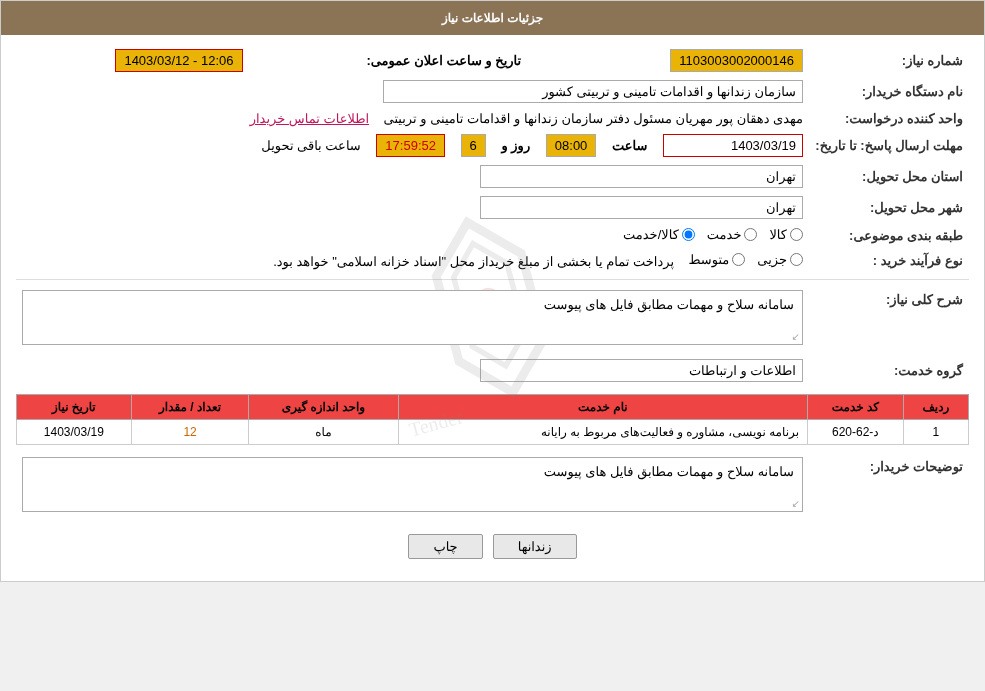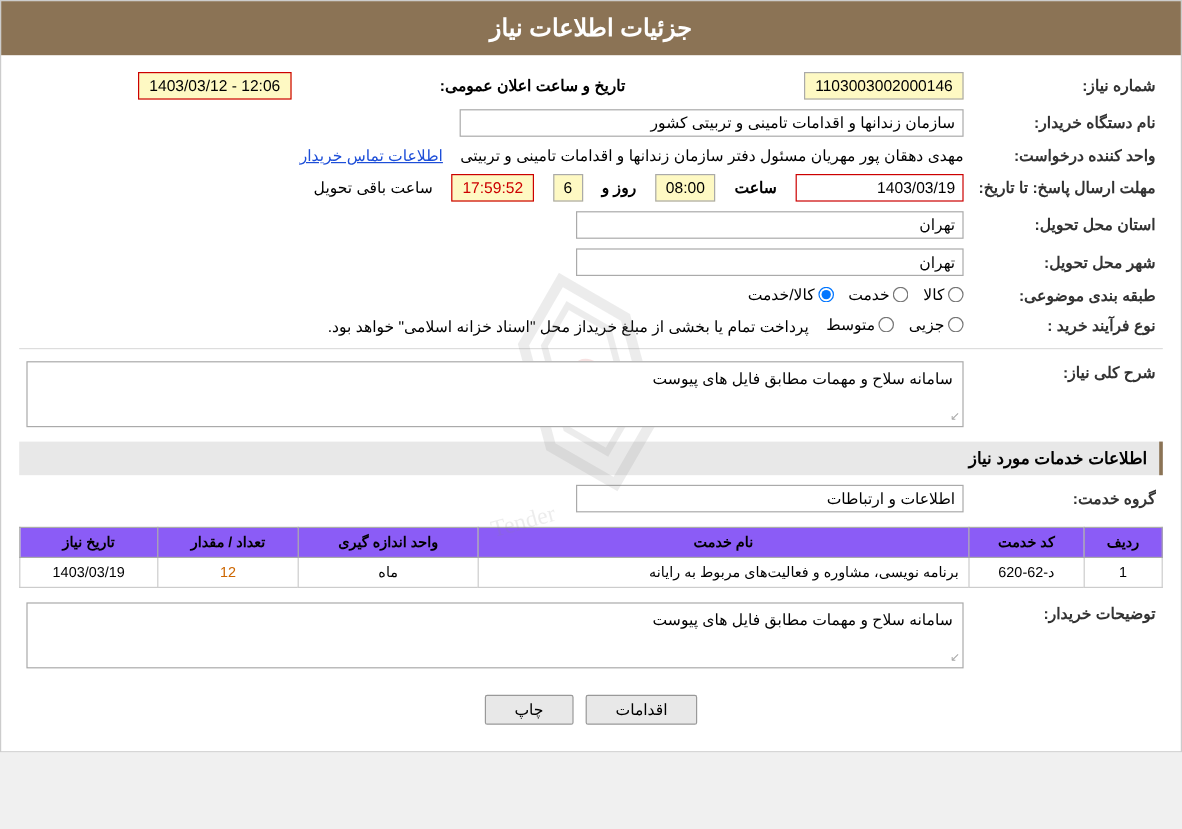--- a/index.html
+++ b/index.html
@@ -13,21 +13,21 @@
       max-width: 985px;
       margin: 0 auto;
       background: #fff;
       border: 1px solid #ccc;
     }
     .page-header {
       background: #8B7355;
       color: #fff;
       text-align: center;
       padding: 10px;
-      font-size: 20px;
+      font-size: 12px;
       font-weight: bold;
     }
     .content {
       padding: 10px 15px;
     }
     .info-table {
       width: 100%;
       border-collapse: collapse;
       margin-bottom: 6px;
     }
@@ -78,42 +78,42 @@
       border-right: 3px solid #8B7355;
       font-size: 14px;
     }
     .row-flex {
       display: flex;
       align-items: center;
       gap: 6px;
       flex-wrap: wrap;
     }
     .link-blue {
-      color: #1d4ed8;
+      color: #be185d;
       text-decoration: underline;
       cursor: pointer;
     }
     .radio-group {
       display: inline-flex;
       align-items: center;
       gap: 12px;
     }
     .radio-item {
       display: inline-flex;
       align-items: center;
       gap: 3px;
     }
     .data-table {
       width: 100%;
       border-collapse: collapse;
       margin: 8px 0;
       font-size: 12px;
     }
     .data-table th {
-      background: #8b5cf6;
+      background: #ef4444;
       border: 1px solid #aaa;
       padding: 5px 8px;
       text-align: center;
       font-weight: bold;
     }
     .data-table td {
       border: 1px solid #ccc;
       padding: 5px 8px;
       text-align: center;
     }
@@ -163,21 +163,21 @@
       border: none;
       border-top: 1px solid #ddd;
       margin: 6px 0;
     }
     .inline-label {
       font-weight: bold;
       white-space: nowrap;
     }
     .box-value {
       border: 1px solid #aaa;
-      background: #fef9c3;
+      background: #eab308;
       padding: 3px 8px;
       display: inline-block;
       font-size: 13px;
       direction: ltr;
     }
   </style>
 </head>
 <body>
 
 <div class="page-wrapper">
@@ -310,21 +310,20 @@
             <div style="border:1px solid #aaa; background:#fff; padding:6px 8px; min-height:55px; direction:rtl; font-size:13px; position:relative; z-index:1;">
               <span>سامانه سلاح و مهمات مطابق فایل های پیوست</span>
               <div style="position:absolute;bottom:2px;right:2px;font-size:10px;color:#aaa;">↙</div>
             </div>
           </td>
         </tr>
       </tbody>
         </table>
     </div>
 
-    <div class="section-header">اطلاعات خدمات مورد نیاز</div>
 
     <table class="info-table">
       <tbody>
           <tr>
         <td class="label-cell">گروه خدمت:</td>
         <td>
           <span class="input-box input-medium">اطلاعات و ارتباطات</span>
         </td>
       </tr>
     </tbody>
@@ -361,18 +360,18 @@
           <div style="border:1px solid #aaa; background:#fff; padding:6px 8px; min-height:55px; direction:rtl; font-size:13px; position:relative;">
             <span>سامانه سلاح و مهمات مطابق فایل های پیوست</span>
             <div style="position:absolute;bottom:2px;right:2px;font-size:10px;color:#aaa;">↙</div>
           </div>
         </td>
       </tr>
     </tbody>
       </table>
 
     <div class="footer-buttons">
-      <button class="btn btn-back">اقدامات</button>
+      <button class="btn btn-back">زندانها</button>
       <button class="btn btn-print">چاپ</button>
     </div>
 
   </div>
 </div>
 
 </body></html>

